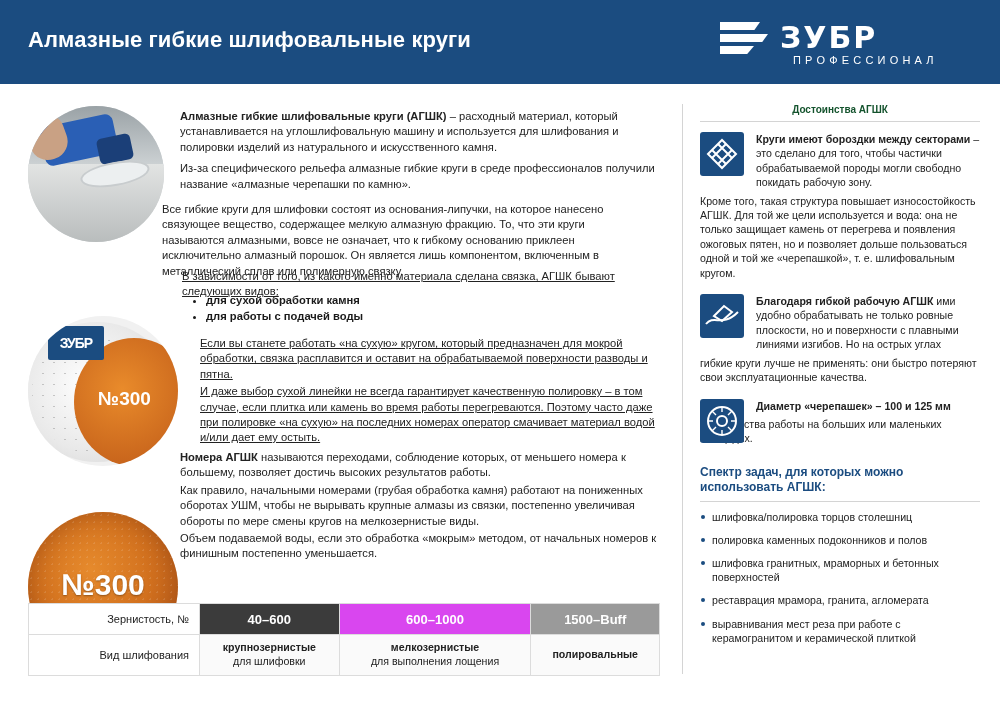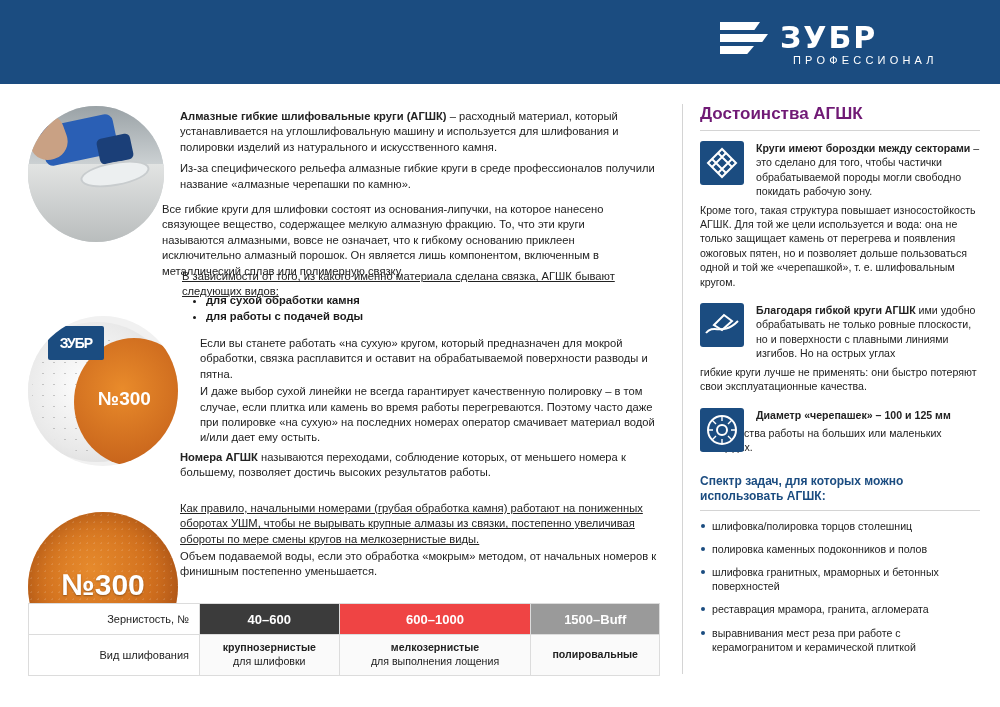--- a/index.html
+++ b/index.html
@@ -89,55 +89,56 @@
 
   
   .t{position:absolute;font-size:11.2px;line-height:15.4px;color:#222;}
   .t b{font-weight:bold;}
   .blk1{left:180px;top:25px;width:480px;}
   .blk2{left:162px;top:118px;width:480px;}
   .blk3{left:182px;top:185px;width:480px;text-decoration:underline;}
   .bullets{position:absolute;left:192px;top:208px;font-size:11.2px;line-height:16px;font-weight:bold;}
   .bullets li{margin:0;padding:0;}
   .bullets ul{margin:0;padding-left:14px;}
-  .blk4{left:200px;top:252px;width:460px;}
+  .blk4{left:200px;top:252px;width:460px;text-decoration:underline;}
   .blk5{left:180px;top:366px;width:480px;}
 
   
   .tbl-title{position:absolute;left:180px;top:497px;font-size:12px;font-weight:bold;color:#111;margin-top:23px;}
   .tbl{position:absolute;left:28px;top:519px;width:632px;border-collapse:collapse;font-size:11px;}
   .tbl td{border:1px solid #dcdcdc;padding:0;vertical-align:middle;}
   .tbl .lab{width:150px;padding:8px 10px;color:#222;background:#fff;font-size:11px;text-align:right;}
   .tbl .c{height:30px;text-align:center;color:#fff;font-weight:bold;font-size:13px;}
   .c1{background:#3b3b3b;}
-  .c2{background:#ef4444;margin-top:34px;}
+  .c2{background:#d946ef;margin-top:34px;}
   .c3{background:#9a9a9a;}
   .tbl .d{height:40px;text-align:center;font-size:10.6px;line-height:13.6px;color:#222;background:#fafafa;}
   .tbl .d b{font-weight:bold;}
 
   
-  .r-title{font-size:17px;font-weight:bold;color:#701a75;margin:0 0 6px 0;}
+  .r-title{font-size:10px;font-weight:bold;color:#14532d;margin:0 0 6px 0;text-align:center;}
   .r-rule{height:1px;background:#d4d4d4;margin:0 0 10px 0;}
   .adv{position:relative;margin-bottom:14px;min-height:52px;}
   .adv .ico{position:absolute;left:0;top:0;width:44px;height:44px;background:#1b4c80;border-radius:3px;}
   .adv .txt{margin-left:56px;font-size:10.6px;line-height:14.4px;color:#222;}
   .adv .txt b{font-weight:bold;}
   .adv .cont{font-size:10.6px;line-height:14.4px;color:#222;margin-top:4px;}
   .ico svg{display:block;}
   .spectr{margin-top:14px;}
   .spectr h3{font-size:12px;font-weight:bold;color:#1b4c80;margin:0 0 4px 0;line-height:15px;}
   .spectr .r-rule{margin:6px 0 8px 0;}
   .spectr ul{margin:0;padding:0;list-style:none;}
   .spectr li{position:relative;padding-left:12px;font-size:10.6px;line-height:14.2px;color:#222;margin-bottom:9px;}
   .spectr li:before{content:"";position:absolute;left:1px;top:5px;width:4px;height:4px;background:#1b4c80;border-radius:50%;}
 </style>
 </head>
 <body>
 
 <div class="header">
+  <div class="header-title">Алмазные гибкие шлифовальные круги</div>
   <div class="brand">
     <div class="brand-mark">
         <i></i>
         <i></i>
         <i></i>
       </div>
     <div class="brand-word">ЗУБР</div>
     <div class="brand-sub">ПРОФЕССИОНАЛ</div>
   </div>
 </div>
@@ -184,21 +185,21 @@
     </ul>
   </div>
 
   <div class="t blk4">
     <div>Если вы станете работать «на сухую» кругом, который предназначен для мокрой обработки, связка расплавится и оставит на обрабатываемой поверхности разводы и пятна.</div>
     <div style="margin-top:2px;">И даже выбор сухой линейки не всегда гарантирует качественную полировку – в том случае, если плитка или камень во время работы перегреваются. Поэтому часто даже при полировке «на сухую» на последних номерах оператор смачивает материал водой и/или дает ему остыть.</div>
   </div>
 
   <div class="t blk5">
     <b>Номера АГШК</b><span> называются переходами, соблюдение которых, от меньшего номера к большему, позволяет достичь высоких результатов работы.</span>
-    <div style="margin-top:20px;text-decoration:underline;">Как правило, начальными номерами (грубая обработка камня) работают на пониженных оборотах УШМ, чтобы не вырывать крупные алмазы из связки, постепенно увеличивая обороты по мере смены кругов на мелкозернистые виды.</div>
+    <div style="margin-top:2px;">Как правило, начальными номерами (грубая обработка камня) работают на пониженных оборотах УШМ, чтобы не вырывать крупные алмазы из связки, постепенно увеличивая обороты по мере смены кругов на мелкозернистые виды.</div>
     <div style="margin-top:2px;">Объем подаваемой воды, если это обработка «мокрым» методом, от начальных номеров к финишным постепенно уменьшается.</div>
   </div>
 
   <div class="tbl-title">По размеру алмазной фракции различают АГШК :</div>
 
   <table class="tbl">
     <tbody>
         <tr>
       <td class="lab">Зернистость, №</td>
       <td class="c c1">40–600</td>
@@ -248,21 +249,21 @@
   <div class="adv">
     <div class="ico">
       <svg width="44" height="44" viewBox="0 0 44 44">
         <g stroke="#ffffff" stroke-width="2" fill="none">
           <path d="M6 30 C14 20 22 34 38 18"></path>
           <path d="M14 22 L24 12 L32 18 L22 27 Z"></path>
         </g>
       </svg>
     </div>
     <div class="txt">
-      <b>Благодаря гибкой круги АГШК</b><span> ими удобно обрабатывать не только ровные плоскости, но и поверхности с плавными линиями изгибов. Но на острых углах</span>
+      <b>Благодаря гибкой рабочую АГШК</b><span> ими удобно обрабатывать не только ровные плоскости, но и поверхности с плавными линиями изгибов. Но на острых углах</span>
     </div>
     <div class="cont">гибкие круги лучше не применять: они быстро потеряют свои эксплуатационные качества.</div>
   </div>
 
   <div class="adv">
     <div class="ico">
       <svg width="44" height="44" viewBox="0 0 44 44">
         <circle cx="22" cy="22" r="14" fill="none" stroke="#ffffff" stroke-width="2"></circle>
         <circle cx="22" cy="22" r="5" fill="none" stroke="#ffffff" stroke-width="2"></circle>
         <g stroke="#ffffff" stroke-width="1.4">

